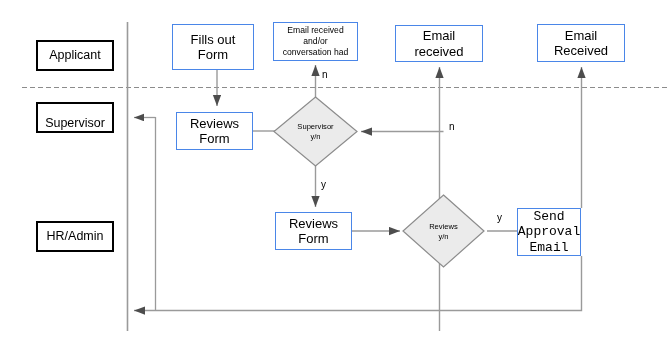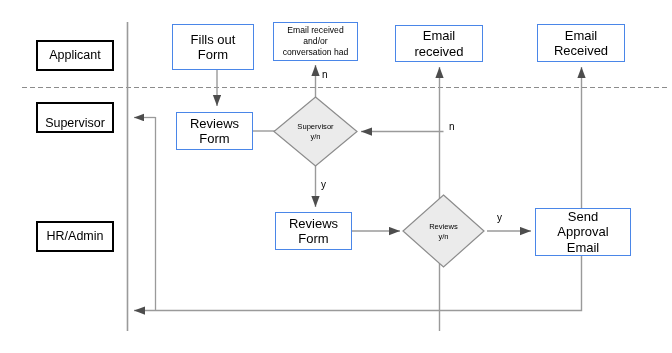--- a/index.html
+++ b/index.html
@@ -165,21 +165,21 @@
   <div class="node process-box" style="left:275px; top:212px; width:77px; height:38px;">
     <span>Reviews
 Form</span>
   </div>
 
   <div class="decision-label" style="left:404px; top:220px; width:79px; height:24px;">
     <span>Reviews
 y/n</span>
   </div>
 
-  <div class="node process-box" style="left:535px; top:208px; width:96px; height:48px;">
+  <div class="node process-box" style="left:517px; top:208px; width:64px; height:48px;font-family:Liberation Mono, monospace;">
     <span>Send
 Approval
 Email</span>
   </div>
 
   <div class="edge-label" style="left:322px; top:70px;">
     <span>n</span>
   </div>
 
   <div class="edge-label" style="left:321px; top:180px;">

